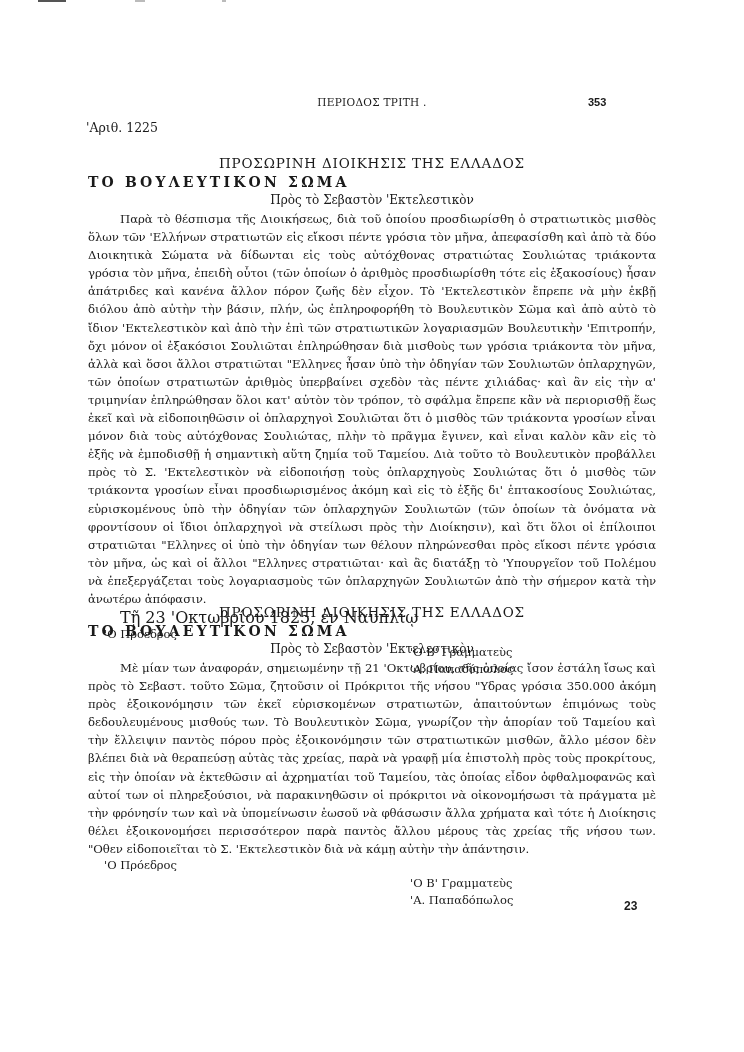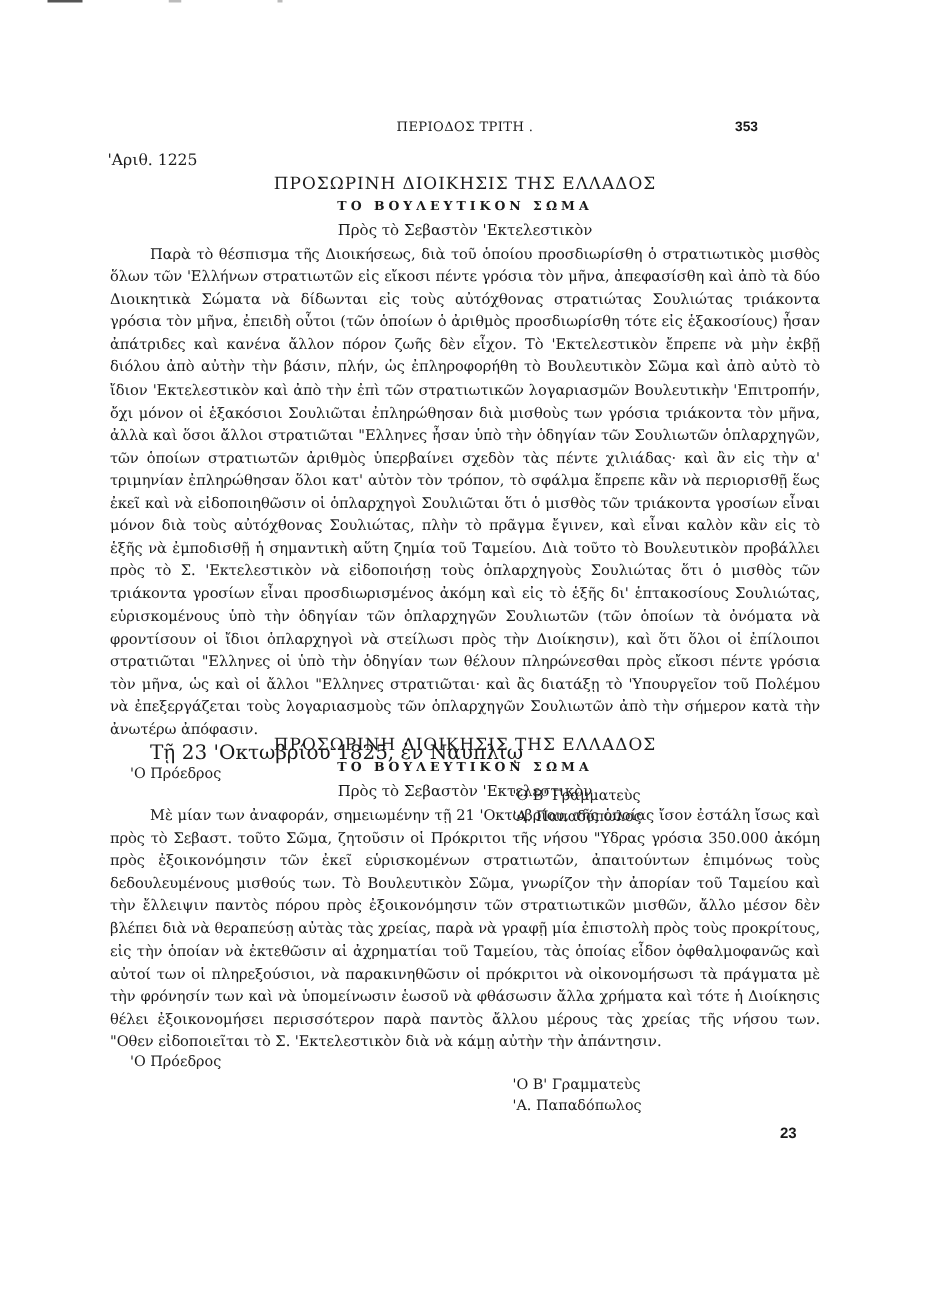--- a/index.html
+++ b/index.html
@@ -8,22 +8,22 @@
   .page { position: absolute; left: 0; top: 0; width: 744px; height: 1052px; padding-left: 20px; }
   .scan-mark { position: absolute; top: 0; height: 2px; background: #555; }
   .running-head { position: absolute; top: 96px; left: 0; width: 744px; text-align: center;
                   font-size: 10.5px; letter-spacing: 0.3px; }
   .page-num { position: absolute; top: 96px; left: 588px; font-size: 11px; font-weight: bold;
               font-family: "Liberation Sans", sans-serif; }
   .folio { position: absolute; top: 899px; left: 624px; font-size: 12px; font-weight: bold;
            font-family: "Liberation Sans", sans-serif; }
   .doc-block { position: absolute; left: 88px; width: 568px; }
   .doc-num { font-size: 12.5px; margin-left: -2px; height: 17px; }
-  .title1 { text-align: center; font-size: 13.5px; letter-spacing: 0.8px; height: 20px; line-height: 20px; }
-  .title2 { text-align: center; font-size: 10px; letter-spacing: 3.2px; height: 18px; line-height: 18px; font-weight: bold; }
+  .title1 { text-align: center; font-size: 13.5px; letter-spacing: 0.8px; height: 20px; line-height: 20px; margin-top: 16px; }
+  .title2 { font-size: 14px; letter-spacing: 3.2px; height: 18px; line-height: 18px; font-weight: bold; }
   .title3 { text-align: center; font-size: 12px; height: 19px; line-height: 19px; }
   .body-text { font-size: 11.7px; line-height: 18.1px; text-align: justify; text-indent: 32px;
                margin: 0; letter-spacing: -0.05px; }
   .date-line { font-size: 16px; margin-left: 32px; height: 19px; line-height: 19px; }
   .sig-row { position: relative; height: 36px; font-size: 11.5px; }
   .sig-left { position: absolute; left: 16px; top: 0; }
   .sig-right { position: absolute; left: 322px; top: 17px; line-height: 17px; }
 </style>
 </head>
 <body>

